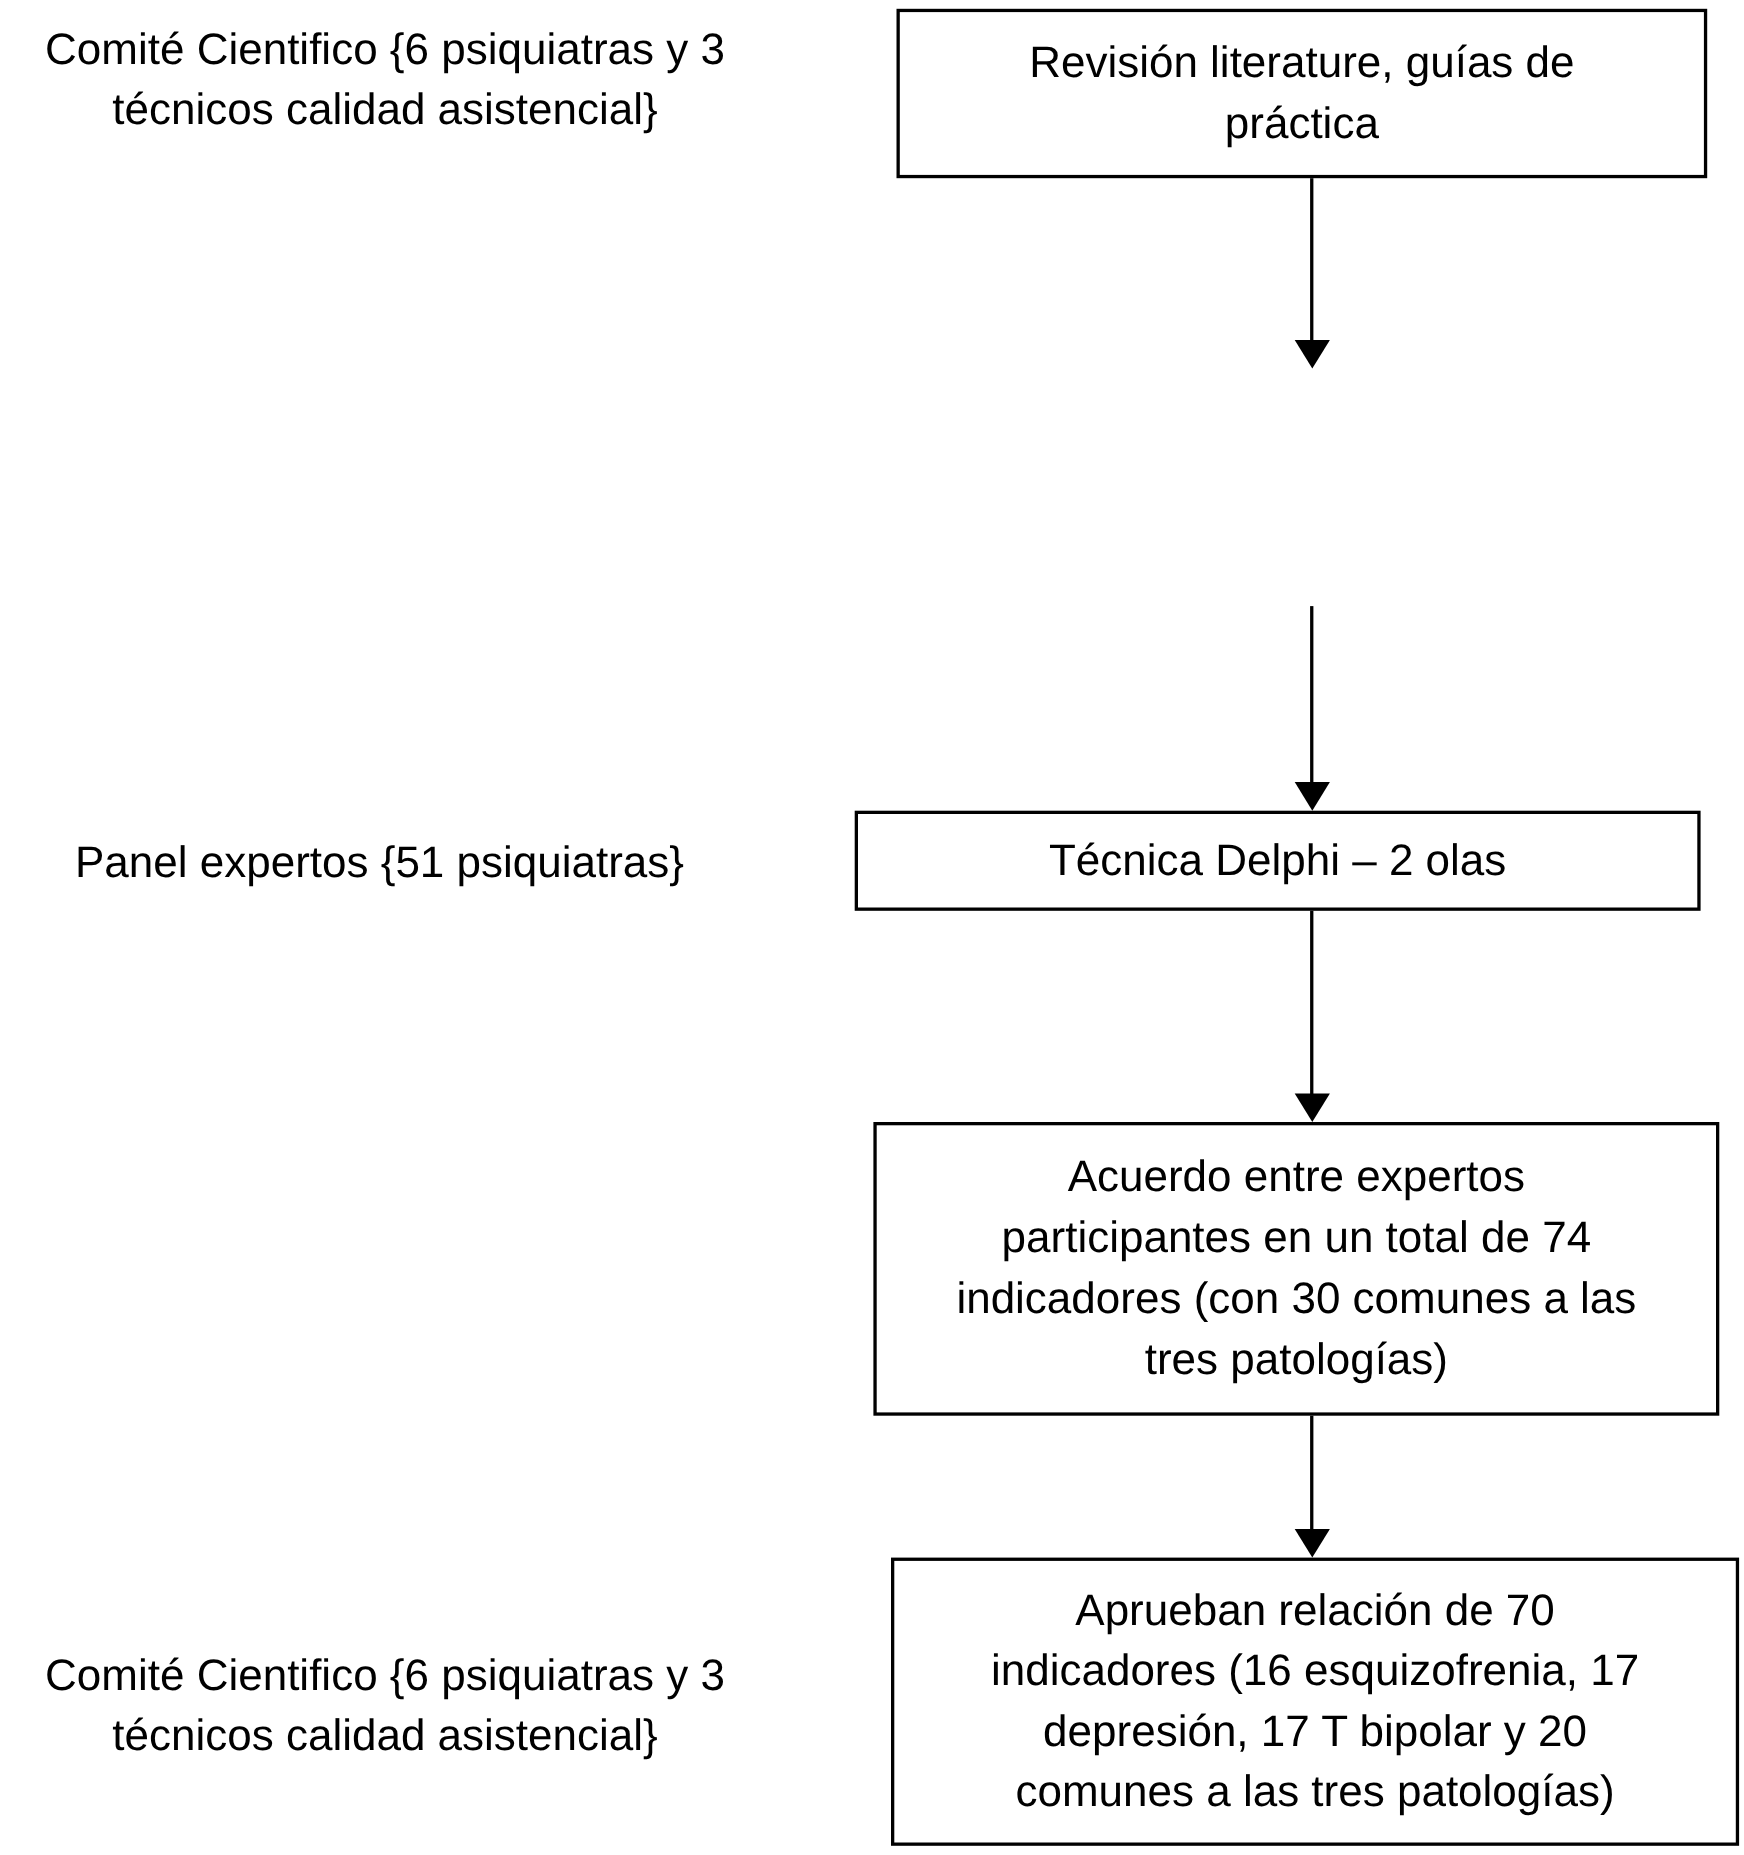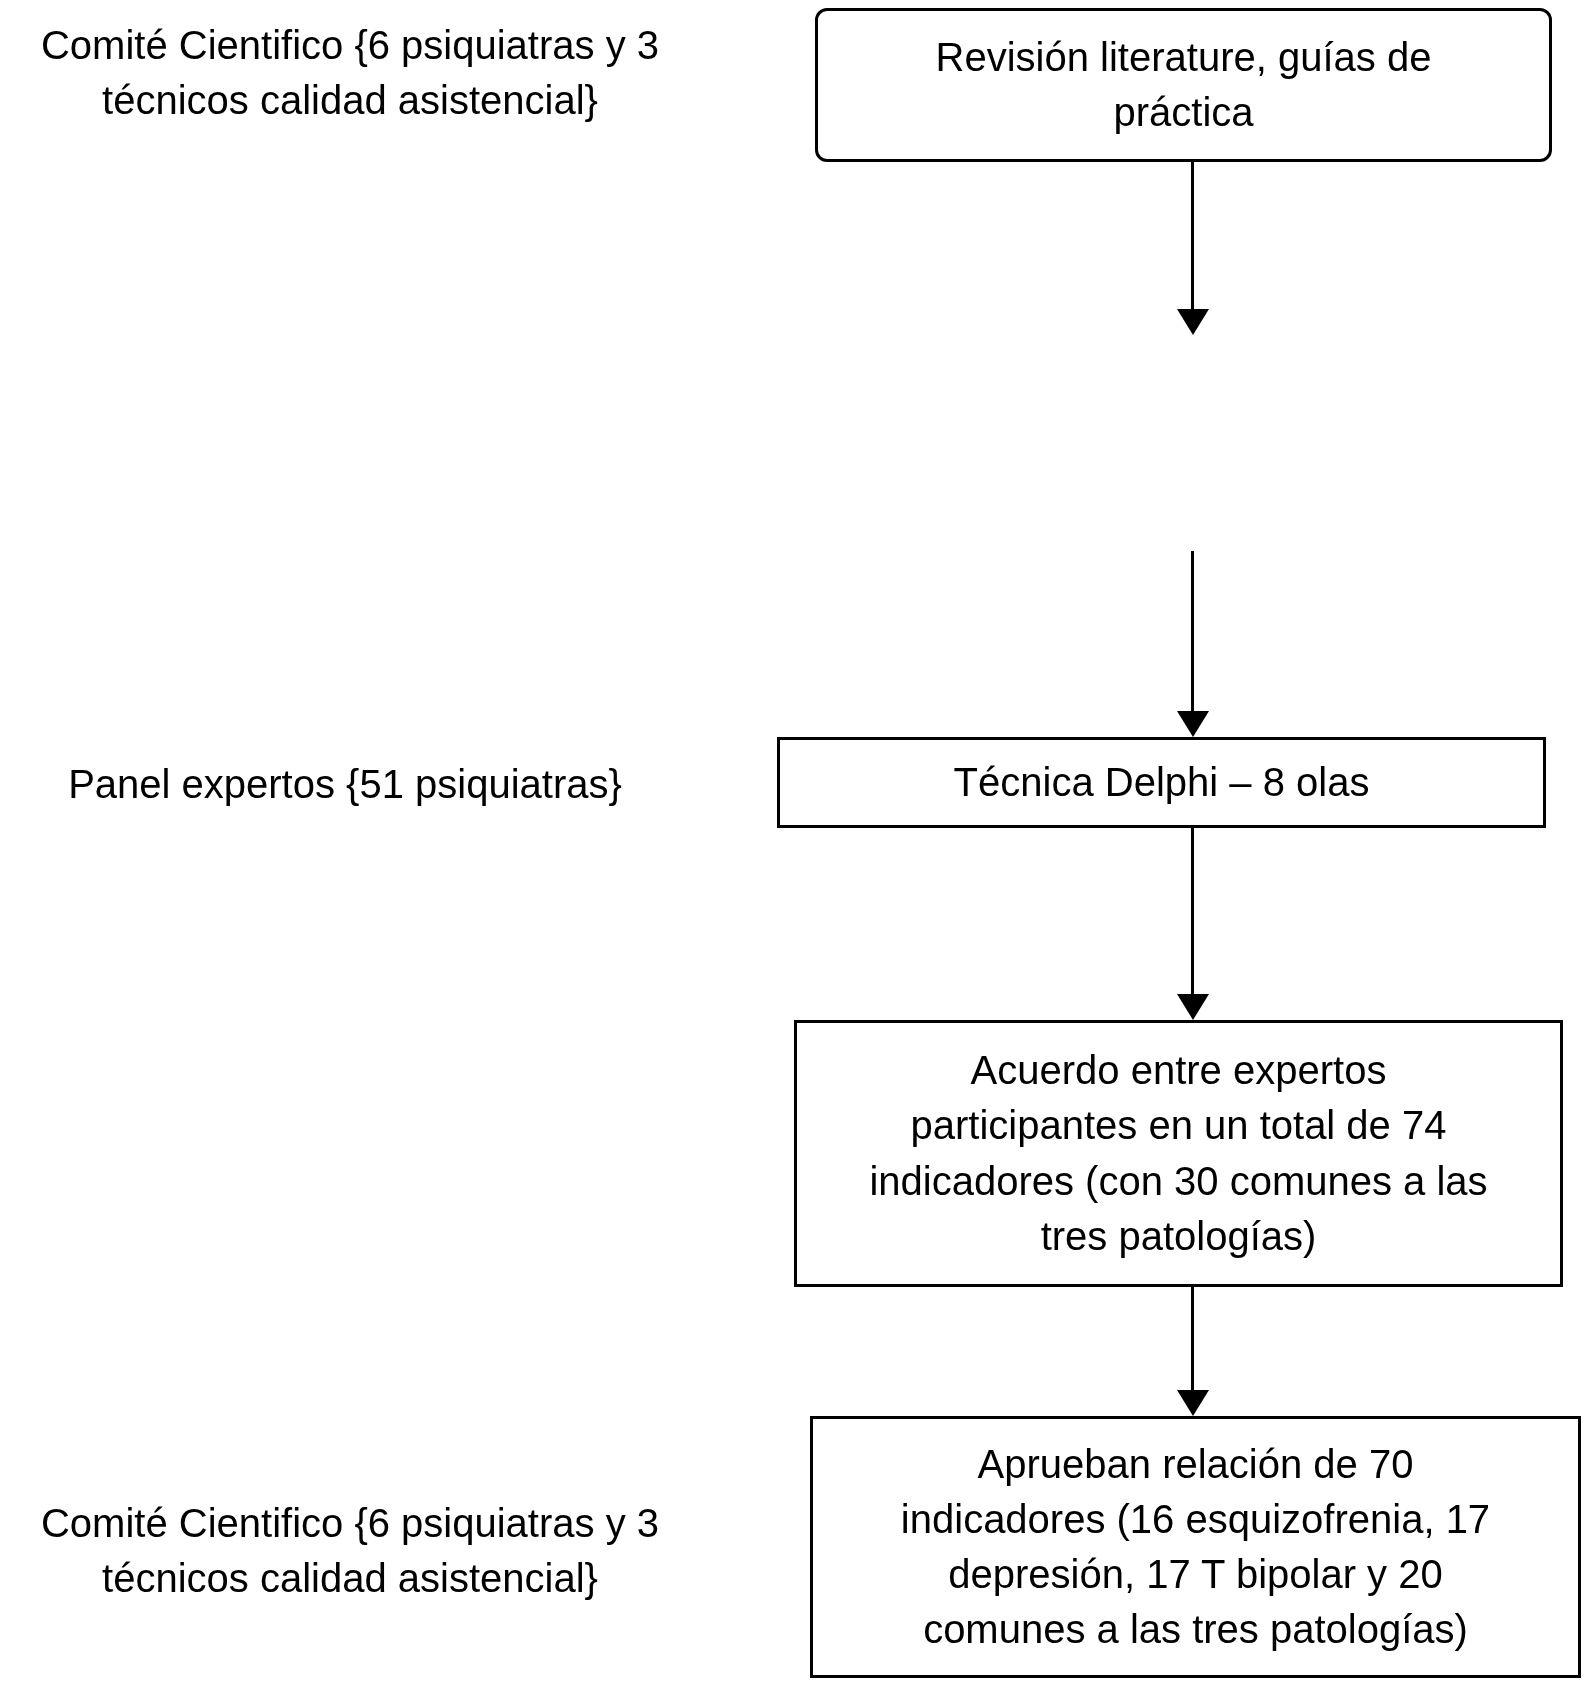--- a/index.html
+++ b/index.html
@@ -44,21 +44,21 @@
   }
   .arrow-head{
     position:absolute;
     width:0;height:0;
     border-left:16px solid transparent;
     border-right:16px solid transparent;
     border-top:26px solid var(--line);
   }
 
   
-  #box-revision {left:815px; top:8px;    width:737px; height:154px;border-radius:12px;}
+  #box-revision {left:815px; top:8px;    width:737px; height:154px;}
   #box-propuesta{left:774px; top:335px;  width:770px; height:216px;}
   #box-delphi   {left:777px; top:737px;  width:769px; height:91px;}
   #box-acuerdo  {left:794px; top:1020px; width:769px; height:267px;}
   #box-aprueban {left:810px; top:1416px; width:771px; height:262px;}
 
   #label-top   {left:0; top:18px;   width:700px;}
   #label-middle{left:0; top:757px;  width:690px;}
   #label-bottom{left:0; top:1496px; width:700px;}
 
   #arrow1-line{left:1191px; top:162px;  height:150px;}
@@ -83,21 +83,21 @@
   <div class="side-label" id="label-bottom">Comité Cientifico {6 psiquiatras y 3
 técnicos calidad asistencial}</div>
 
   <div class="flow-box" id="box-revision">
     <span class="box-text">Revisión literature, guías de
 práctica</span>
   </div>
 
 
   <div class="flow-box" id="box-delphi">
-    <span class="box-text">Técnica Delphi – 8 olas</span>
+    <span class="box-text">Técnica Delphi – 2 olas</span>
   </div>
 
   <div class="flow-box" id="box-acuerdo">
     <span class="box-text">Acuerdo entre expertos
 participantes en un total de 74
 indicadores (con 30 comunes a las
 tres patologías)</span>
   </div>
 
   <div class="flow-box" id="box-aprueban">

